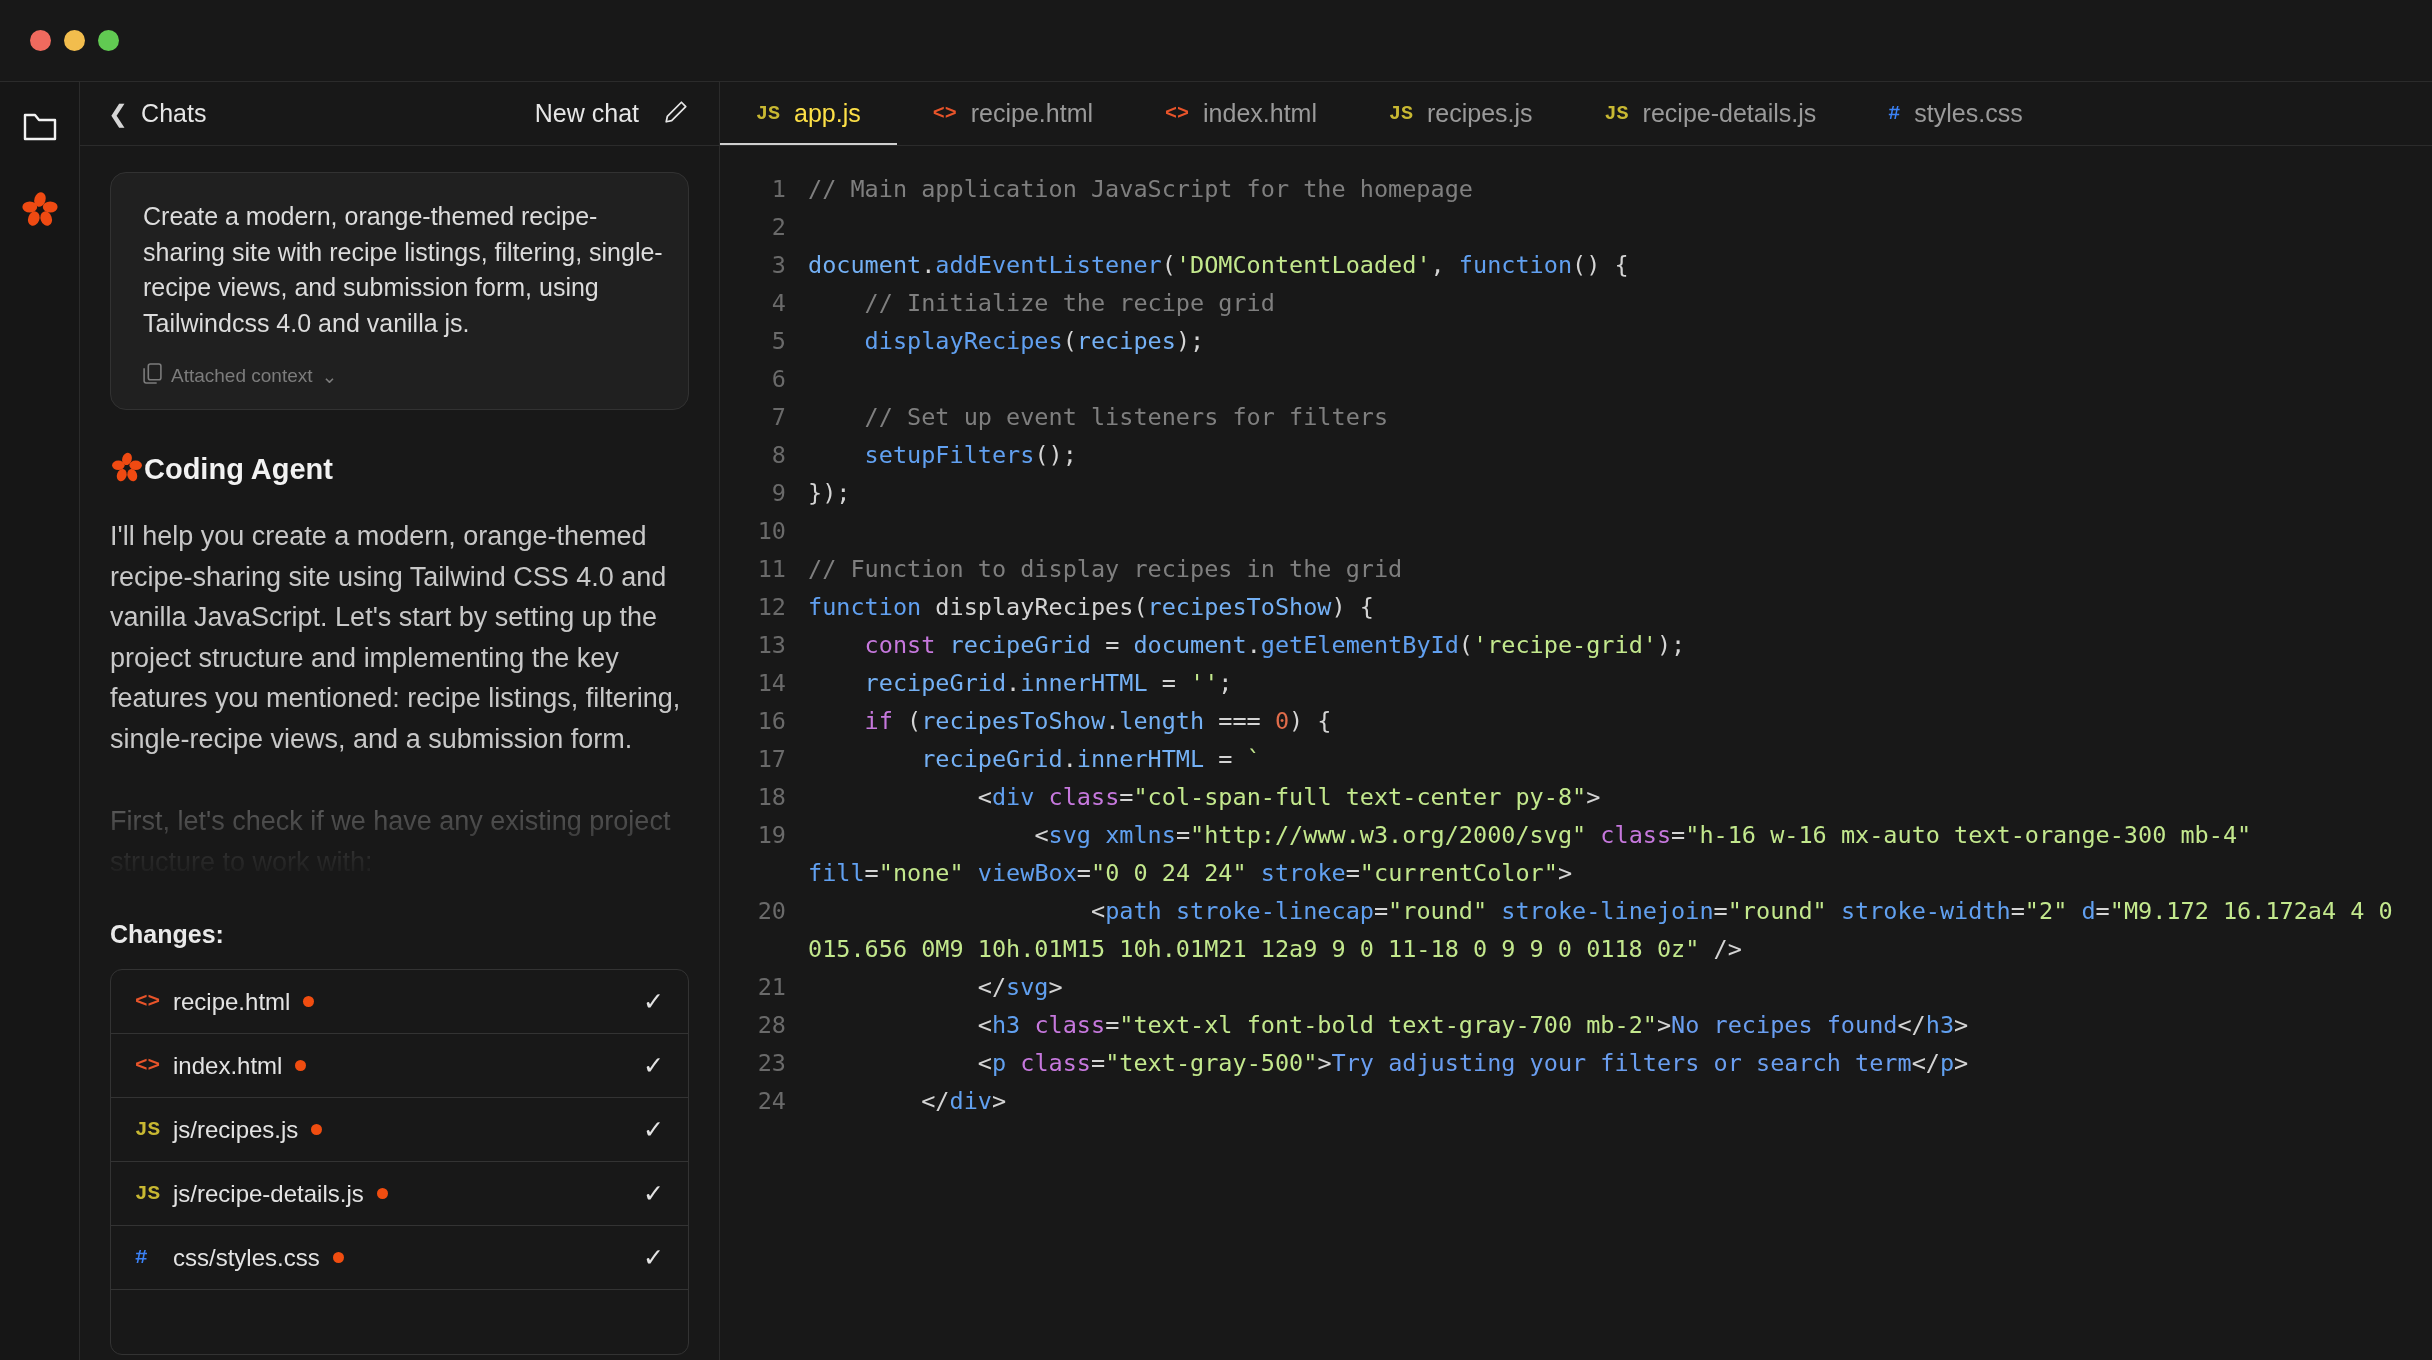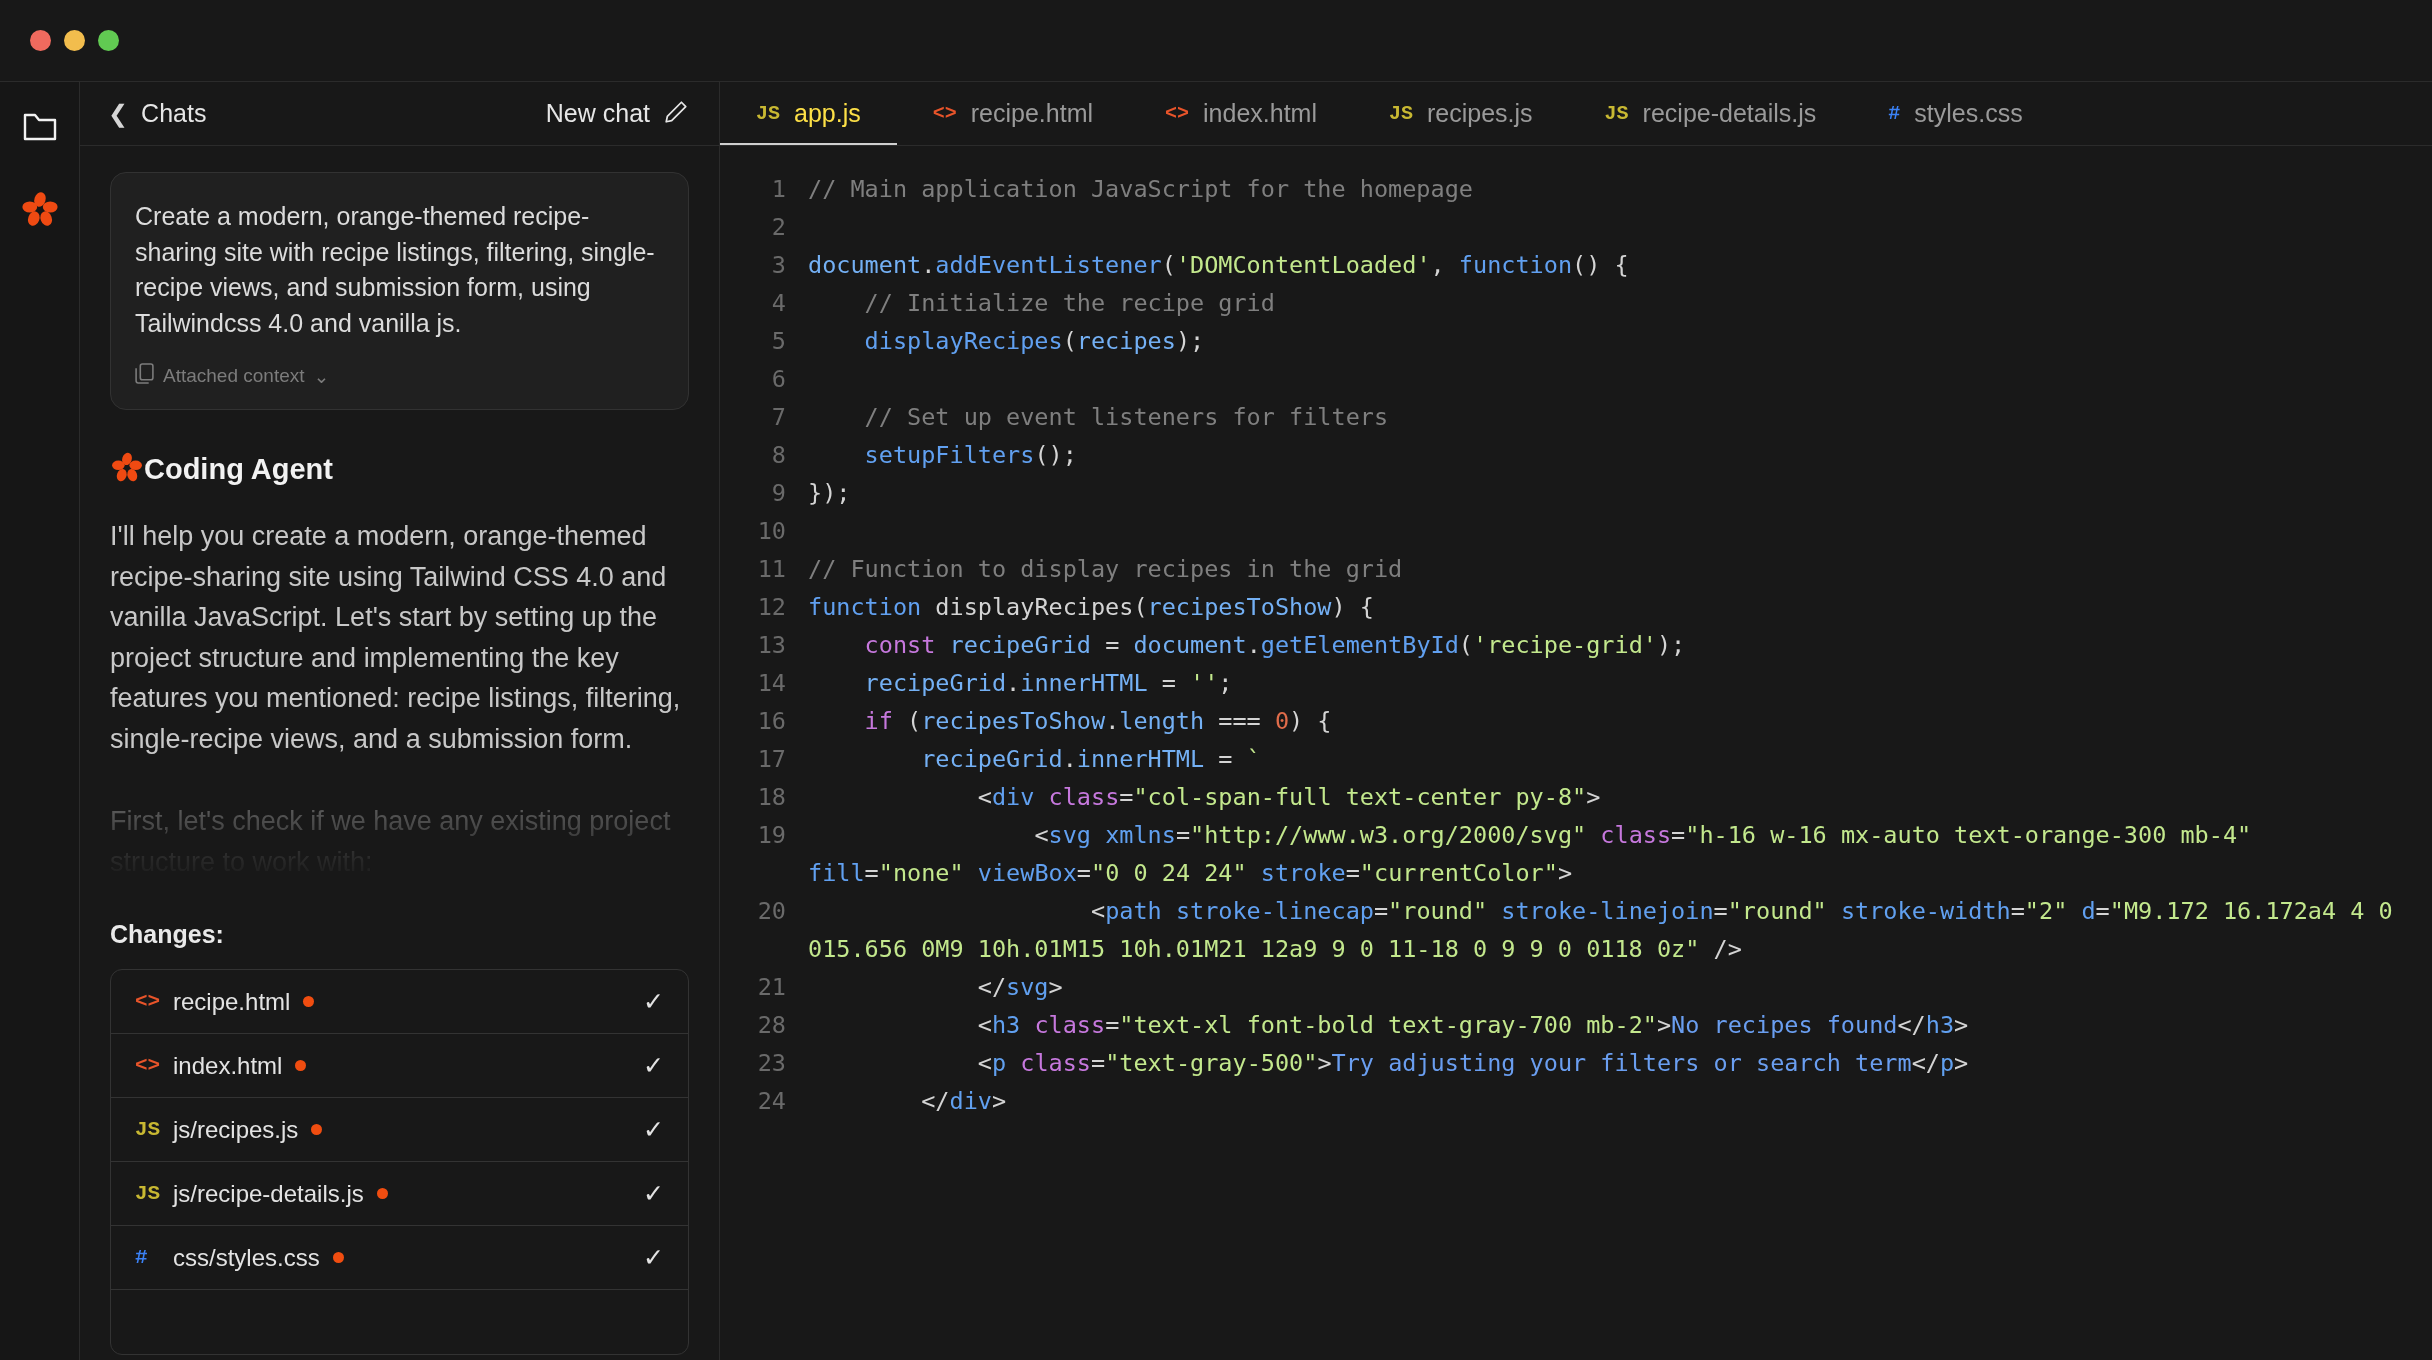--- a/index.html
+++ b/index.html
@@ -54,35 +54,35 @@
   }
   .sb-header {
     height: 64px; flex: 0 0 64px;
     display: flex; align-items: center; justify-content: space-between;
     padding: 0 30px 0 28px;
     border-bottom: 1px solid #2b2b2b;
   }
   .sb-back { display: flex; align-items: center; gap: 13px; cursor: pointer; }
   .sb-back .chev { color: #d6d6d6; font-size: 24px; line-height: 1; font-weight: 300; }
   .sb-back-label { color: #e6e6e6; font-size: 25px; }
-  .sb-new { display: flex; align-items: center; gap: 13px; cursor: pointer; }
+  .sb-new { display: flex; align-items: center; gap: 24px; cursor: pointer; }
   .sb-new-label { color: #e6e6e6; font-size: 25px; }
 
   .sb-scroll {
     flex: 1 1 auto; overflow: hidden;
     padding: 26px 30px 0 30px;
     min-height: 0;
     position: relative;
   }
 
   .prompt-card {
     background: #202020;
     border: 1px solid #323232;
     border-radius: 16px;
-    padding: 26px 24px 20px 24px;
+    padding: 26px 24px 20px 32px;
   }
   .prompt-text {
     color: #dcdcdc; font-size: 25px; line-height: 1.42;
   }
   .attached {
     margin-top: 22px;
     display: flex; align-items: center; gap: 9px;
     color: #7c7c7c; font-size: 19px; cursor: pointer;
   }
 

